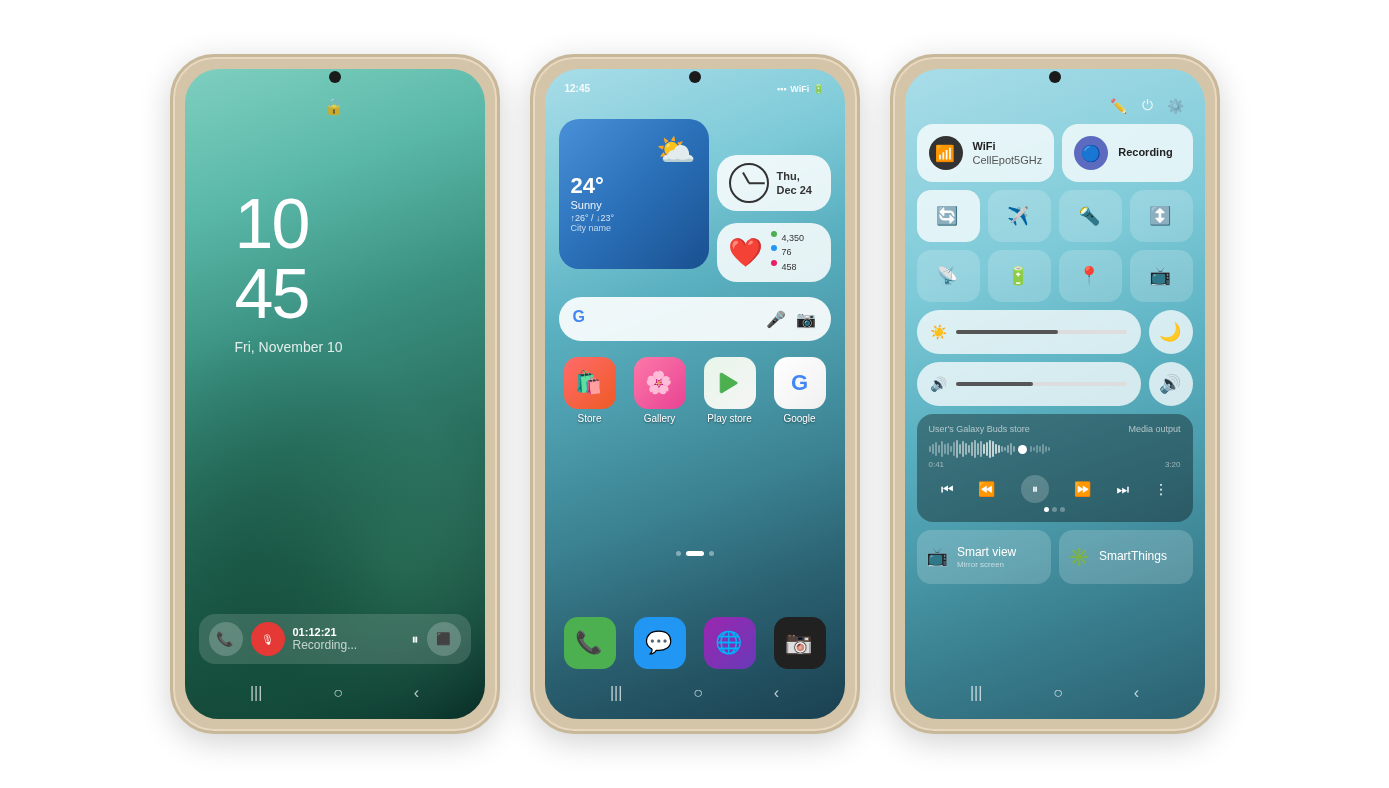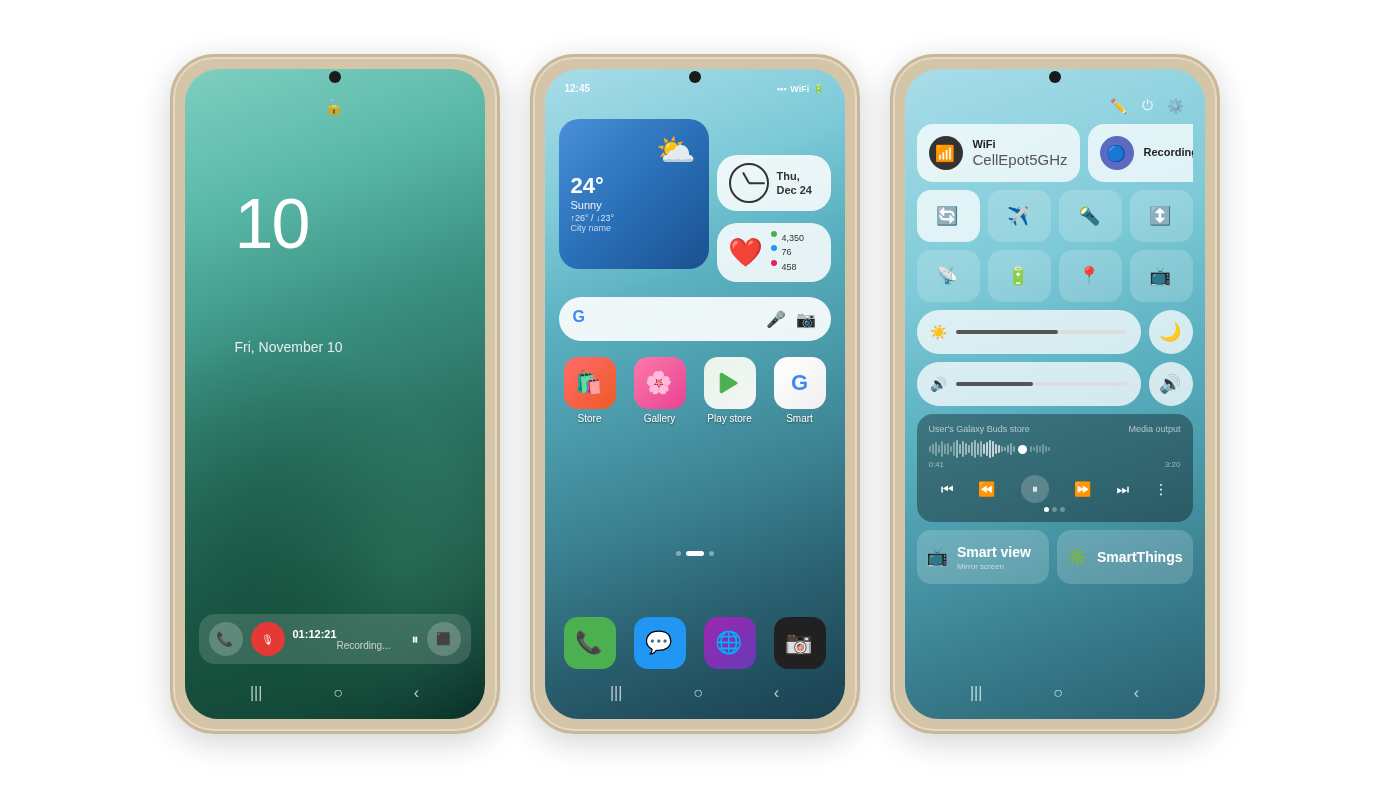--- a/index.html
+++ b/index.html
@@ -143,22 +143,21 @@
     .notif-text {
       flex: 1;
     }
     .notif-title {
       color: white;
       font-size: 11px;
       font-weight: 600;
     }
     .notif-sub {
       color: rgba(255,255,255,0.7);
-      font-size: 10px;
-      margin-left: 44px;
+      font-size: 12px;
     }
     .notif-pause {
       color: white;
       font-size: 14px;
     }
     .notif-camera-btn {
       width: 34px; height: 34px;
       background: rgba(255,255,255,0.2);
       border-radius: 50%;
       display: flex; align-items: center; justify-content: center;
@@ -470,21 +469,21 @@
     }
     .cc-toggle-icon.wifi-on { background: #333; color: white; }
     .cc-toggle-icon.bt-on { background: #5c6bc0; color: white; }
     .cc-toggle-text {
       font-size: 11px;
       font-weight: 600;
       color: #222;
       line-height: 1.2;
     }
     .cc-toggle-sub {
-      font-size: 15px;
+      font-size: 11px;
       color: #555;
     }
 
     
     .cc-icon-grid {
       display: grid;
       grid-template-columns: repeat(4, 1fr);
       gap: 8px;
       margin-bottom: 8px;
     }
@@ -631,42 +630,43 @@
       display: flex;
       align-items: center;
       gap: 8px;
       padding: 0 10px;
     }
     .cc-action-icon {
       font-size: 18px;
       color: white;
     }
     .cc-action-text {
-      font-size: 14px;
+      font-size: 12px;
       color: white;
-      font-weight: 700;
+      font-weight: 400;
       line-height: 1.3;
     }
     .cc-action-sub {
       font-size: 8px;
       color: rgba(255,255,255,0.6);
     }
   </style>
 </head>
 <body>
 
 <div class="phone">
   <div class="camera-dot"></div>
   <div class="phone-screen">
     <div class="lockscreen-bg">
 
       <div class="lock-icon">🔒</div>
 
       <div class="lock-time">
         <div>10</div>
+        <div>45</div>
       </div>
 
       <div class="lock-date">Fri, November 10</div>
 
       <div class="lock-notification">
         <div class="notif-phone-btn">
           <span>📞</span>
         </div>
         <div class="notif-record-btn">
           <span>🎙</span>
@@ -776,21 +776,21 @@
                 <path d="M3 20.5v-17a1 1 0 011.5-.87l14 8.5a1 1 0 010 1.74l-14 8.5A1 1 0 013 20.5z" fill="#4CAF50"></path>
                 <path d="M3 20.5v-17" stroke="#4CAF50" stroke-width="1"></path>
               </svg>
           </div>
           <span class="app-label">Play store</span>
         </div>
         <div class="app-icon">
           <div class="app-icon-img icon-google">
             <span style="font-size:22px;font-weight:800;color:#4285f4;">G</span>
           </div>
-          <span class="app-label">Smart</span>
+          <span class="app-label">Google</span>
         </div>
       </div>
 
       <div class="page-dots">
         <div class="page-dot"></div>
         <div class="page-dot active"></div>
         <div class="page-dot"></div>
       </div>
 
       <div class="bottom-dock">

